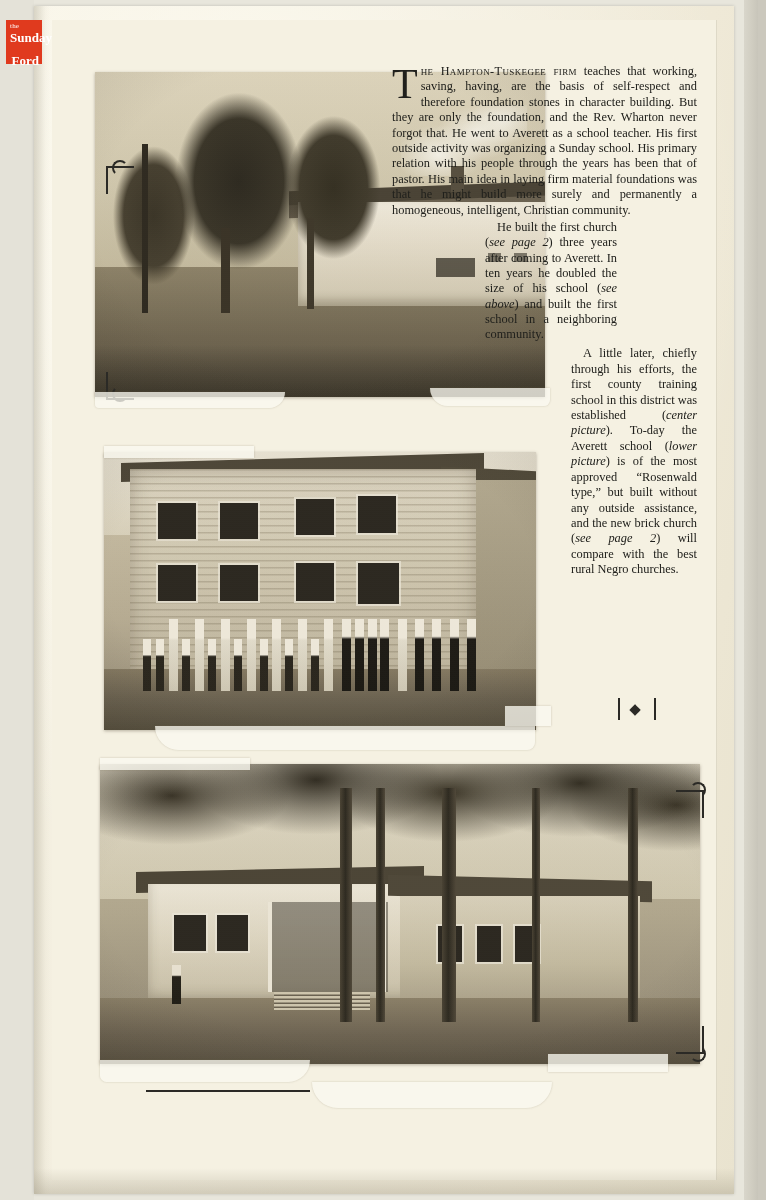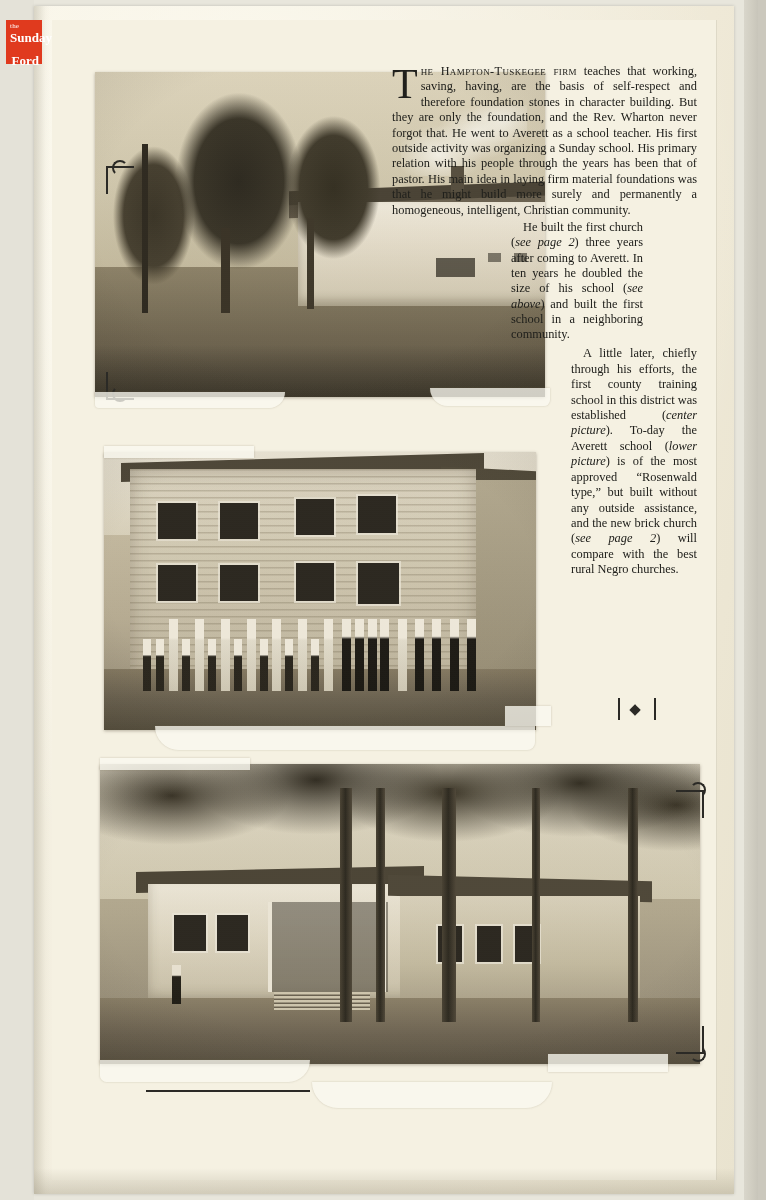--- a/index.html
+++ b/index.html
@@ -266,21 +266,21 @@
     font-weight: normal;
   }
   .it { font-style: italic; }
 
   
   .textcol .wrapblock {
     width: 305px;
   }
   .narrow {
     width: 132px;
-    margin-left: 119px;
+    margin-left: 93px;
     text-align: justify;
     font-size: 12.4px;
     line-height: 15.3px;
   }
   .narrower {
     width: 126px;
     margin-left: 179px;
     text-align: justify;
   }
 

